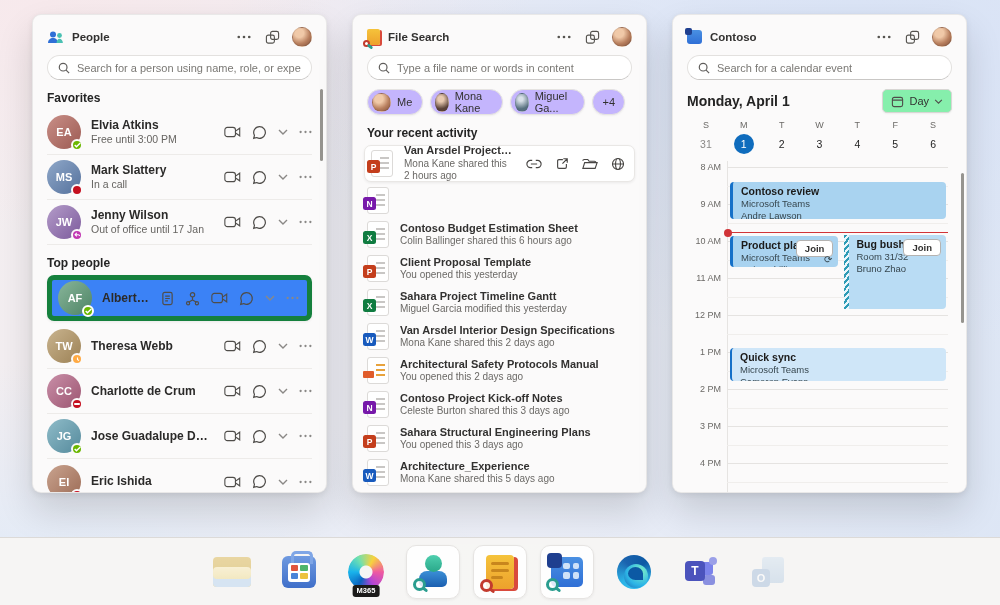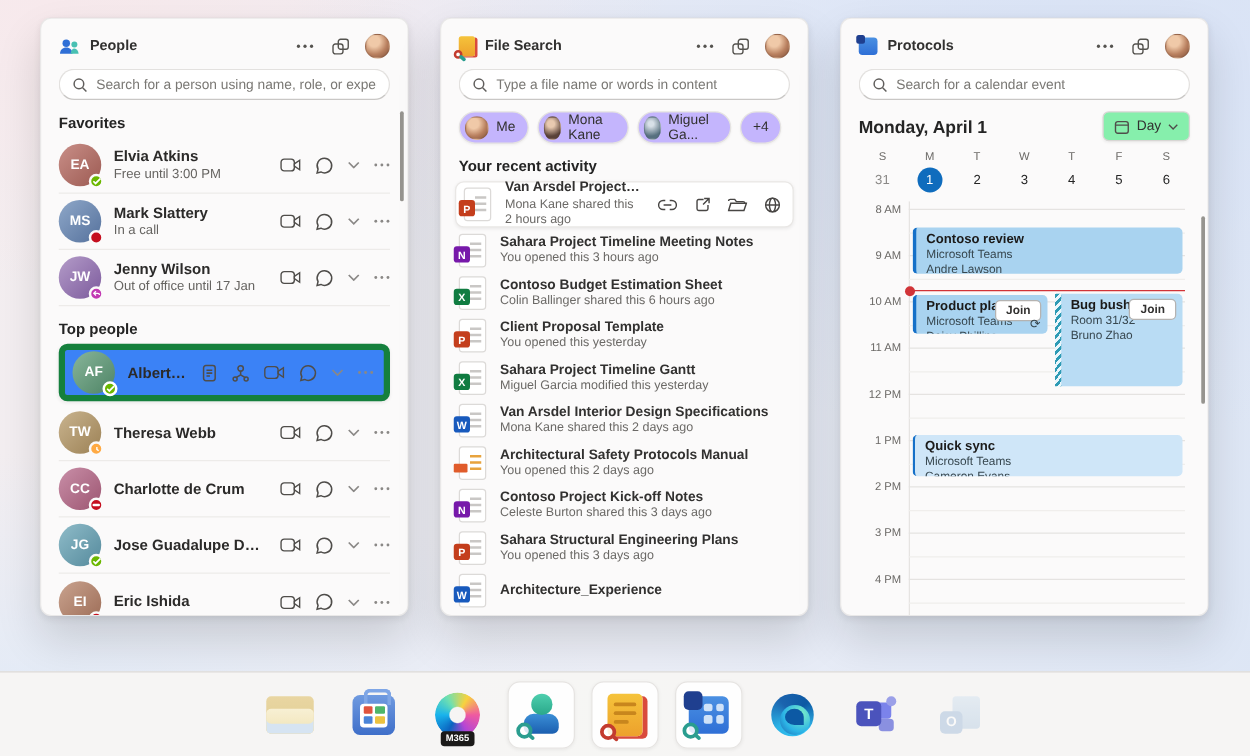--- a/index.html
+++ b/index.html
@@ -657,24 +657,20 @@
     </div>
   </div>
 
   <div class="file-row">
     <span class="ficon">
         <i class="l1"></i>
         <i class="l2"></i>
         <i class="l3"></i>
         <span class="fbadge onenote">N</span>
       </span>
-    <div class="f-info">
-        <div class="f-name">Sahara Project Timeline Meeting Notes</div>
-      <div class="f-meta">You opened this 3 hours ago</div>
-      </div>
   </div>
   <div class="file-row">
     <span class="ficon">
         <i class="l1"></i>
         <i class="l2"></i>
         <i class="l3"></i>
         <span class="fbadge excel">X</span>
       </span>
     <div class="f-info">
         <div class="f-name">Contoso Budget Estimation Sheet</div>
@@ -755,30 +751,31 @@
   </div>
   <div class="file-row">
     <span class="ficon">
         <i class="l1"></i>
         <i class="l2"></i>
         <i class="l3"></i>
         <span class="fbadge word">W</span>
       </span>
     <div class="f-info">
         <div class="f-name">Architecture_Experience</div>
+      <div class="f-meta">Mona Kane shared this 5 days ago</div>
       </div>
   </div>
 </div>
 
 <div class="panel" id="cal-panel">
   <div class="panel-header">
     <span style="position:relative;display:block;width:15px;height:14px;background:linear-gradient(#4a90e2,#2f6fd6);border-radius:3px;">
         <span style="position:absolute;top:-2px;left:-2px;width:7px;height:7px;background:#1f3f8f;border-radius:2px;"></span>
       </span>
-    <span class="panel-title">Protocols</span>
+    <span class="panel-title">Contoso</span>
     <span class="header-spacer"></span>
     <span class="hdr-ic">
       <svg class="sic" width="14" height="4" viewBox="0 0 16 4" fill="currentColor">
           <circle cx="2" cy="2" r="1.5"></circle>
           <circle cx="8" cy="2" r="1.5"></circle>
           <circle cx="14" cy="2" r="1.5"></circle>
         </svg>
     </span>
     <span class="hdr-ic">
       <svg class="sic" width="15" height="15" viewBox="0 0 16 16" fill="none" stroke="currentColor" stroke-width="1.2">

